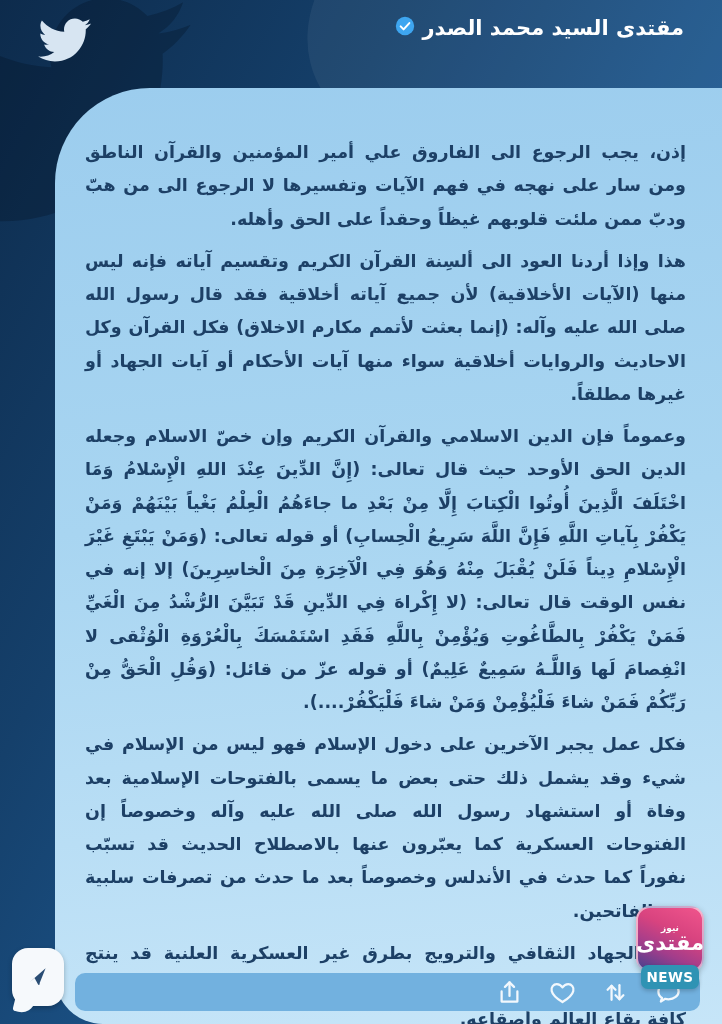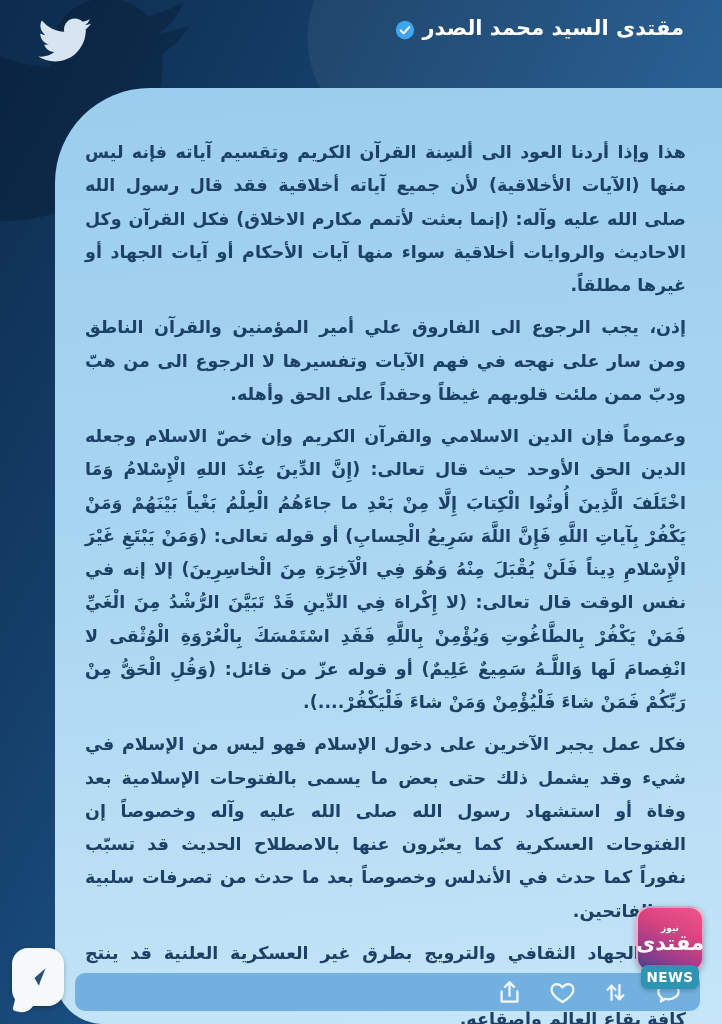--- a/index.html
+++ b/index.html
@@ -8,21 +8,21 @@
     background:linear-gradient(118deg,#0d2b4c 0%,#15406b 32%,#1d5890 62%,#276ba8 100%);
     font-family:"DejaVu Sans",sans-serif;
   }
   .swoosh{
     position:absolute;right:-140px;top:-170px;width:560px;height:330px;
     border-radius:50%;background:rgba(255,255,255,0.06);transform:rotate(-14deg);
   }
   .bird-watermark{position:absolute;left:-95px;top:-35px;width:290px;height:290px;opacity:.9;}
   .twitter-logo{position:absolute;left:36px;top:12px;width:56px;height:56px;}
   .profile{position:absolute;top:16px;right:38px;text-align:right;z-index:3;}
-  .name-row{display:flex;flex-direction:row-reverse;align-items:flex-end;gap:8px;
+  .name-row{display:flex;flex-direction:row-reverse;align-items:flex-start;gap:8px;
     color:#ffffff;font-size:21px;font-weight:700;}
   .badge{width:20px;height:20px;display:inline-block;}
   .handle{color:#d5e3f1;font-size:18px;margin-top:6px;}
   .card{
     position:absolute;left:55px;top:88px;right:0;bottom:0;
     background:linear-gradient(175deg,#9ccdee 0%,#a8d5f1 45%,#c6e5f8 100%);
     border-radius:95px 0 0 48px;z-index:2;
   }
   .tweet-text{
     position:absolute;top:48px;left:30px;right:36px;
@@ -89,22 +89,22 @@
         <svg viewBox="0 0 24 24" width="20" height="20">
           <circle cx="12" cy="12" r="11" fill="#3ea6f0"></circle>
           <polyline points="6.8,12.5 10.3,16 17.2,8.5" fill="none" stroke="#ffffff" stroke-width="2.4" stroke-linecap="round" stroke-linejoin="round"></polyline>
         </svg>
       </span>
     </div>
   </div>
 
   <div class="card">
     <div class="tweet-text" dir="rtl">
+      <p>إذن، يجب الرجوع الى الفاروق علي أمير المؤمنين والقرآن الناطق ومن سار على نهجه في فهم الآيات وتفسيرها لا الرجوع الى من هبّ ودبّ ممن ملئت قلوبهم غيظاً وحقداً على الحق وأهله.</p>
       <p>هذا وإذا أردنا العود الى ألسِنة القرآن الكريم وتقسيم آياته فإنه ليس منها (الآيات الأخلاقية) لأن جميع آياته أخلاقية فقد قال رسول الله صلى الله عليه وآله: (إنما بعثت لأتمم مكارم الاخلاق) فكل القرآن وكل الاحاديث والروايات أخلاقية سواء منها آيات الأحكام أو آيات الجهاد أو غيرها مطلقاً.</p>
-      <p>إذن، يجب الرجوع الى الفاروق علي أمير المؤمنين والقرآن الناطق ومن سار على نهجه في فهم الآيات وتفسيرها لا الرجوع الى من هبّ ودبّ ممن ملئت قلوبهم غيظاً وحقداً على الحق وأهله.</p>
       <p>وعموماً فإن الدين الاسلامي والقرآن الكريم وإن خصّ الاسلام وجعله الدين الحق الأوحد حيث قال تعالى: (إِنَّ الدِّينَ عِنْدَ اللهِ الْإِسْلامُ وَمَا اخْتَلَفَ الَّذِينَ أُوتُوا الْكِتابَ إِلَّا مِنْ بَعْدِ ما جاءَهُمُ الْعِلْمُ بَغْياً بَيْنَهُمْ وَمَنْ يَكْفُرْ بِآياتِ اللَّهِ فَإِنَّ اللَّهَ سَرِيعُ الْحِسابِ) أو قوله تعالى: (وَمَنْ يَبْتَغِ غَيْرَ الْإِسْلامِ دِيناً فَلَنْ يُقْبَلَ مِنْهُ وَهُوَ فِي الْآخِرَةِ مِنَ الْخاسِرِينَ) إلا إنه في نفس الوقت قال تعالى: (لا إِكْراهَ فِي الدِّينِ قَدْ تَبَيَّنَ الرُّشْدُ مِنَ الْغَيِّ فَمَنْ يَكْفُرْ بِالطَّاغُوتِ وَيُؤْمِنْ بِاللَّهِ فَقَدِ اسْتَمْسَكَ بِالْعُرْوَةِ الْوُثْقى لا انْفِصامَ لَها وَاللَّـهُ سَمِيعٌ عَلِيمٌ) أو قوله عزّ من قائل: (وَقُلِ الْحَقُّ مِنْ رَبِّكُمْ فَمَنْ شاءَ فَلْيُؤْمِنْ وَمَنْ شاءَ فَلْيَكْفُرْ....).</p>
       <p>فكل عمل يجبر الآخرين على دخول الإسلام فهو ليس من الإسلام في شيء وقد يشمل ذلك حتى بعض ما يسمى بالفتوحات الإسلامية بعد وفاة أو استشهاد رسول الله صلى الله عليه وآله وخصوصاً إن الفتوحات العسكرية كما يعبّرون عنها بالاصطلاح الحديث قد تسبّب نفوراً كما حدث في الأندلس وخصوصاً بعد ما حدث من تصرفات سلبية من الفاتحين.</p>
       <p>وأما الجهاد الثقافي والترويج بطرق غير العسكرية العلنية قد ينتج استجابة سريعة كما يحدث الآن من استجابة لدعاة المذهب الحقّ في كافة بقاع العالم وأصقاعه.</p>
 
     </div>
 
     <div class="actionbar">
       <span class="icon">
         <svg viewBox="0 0 24 24">
           <path d="M12 15V3"></path>

